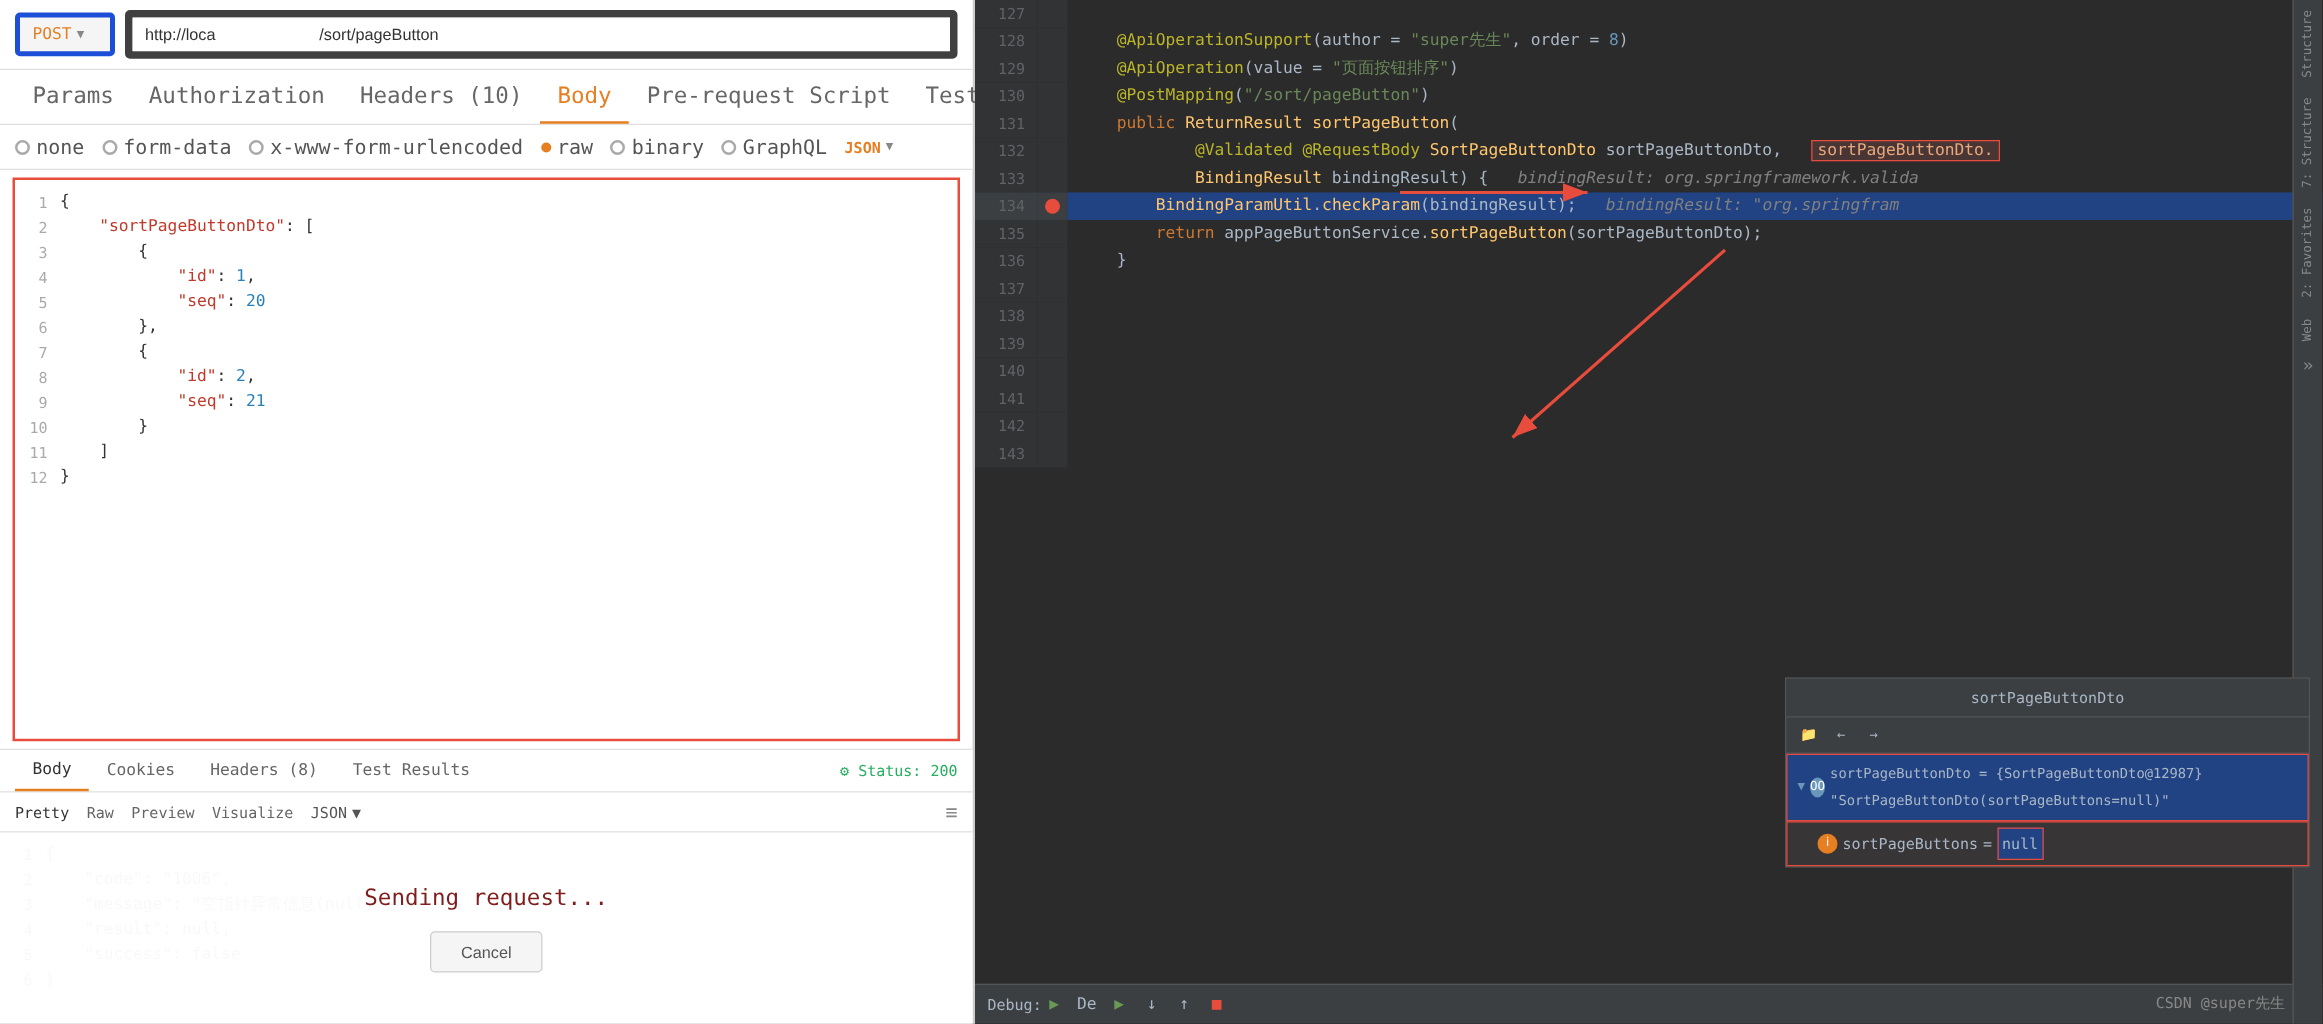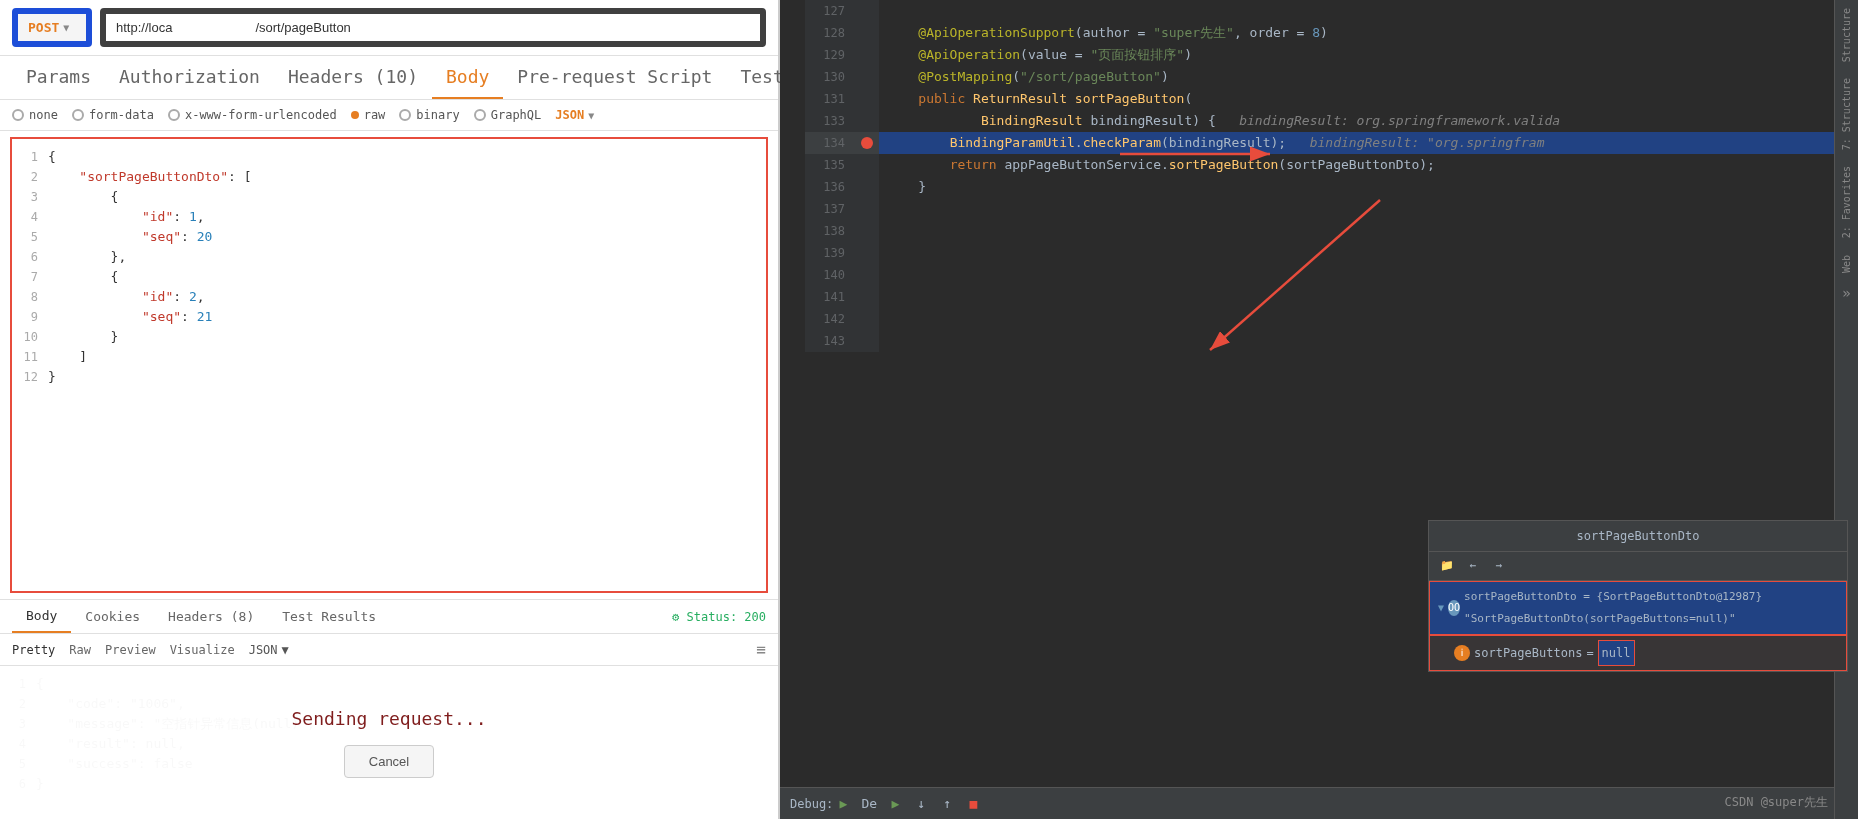--- a/index.html
+++ b/index.html
@@ -23,25 +23,25 @@
       background: #fff;
       border-bottom: 1px solid #e0e0e0;
       gap: 8px;
     }
 
     .method-dropdown {
       display: flex;
       align-items: center;
       gap: 4px;
       background: #f5f5f5;
-      border: 6px solid #1d4ed8;
+      border: 4px solid #1d4ed8;
       border-radius: 4px;
       padding: 6px 10px;
       font-size: 13px;
-      font-weight: bold;
+      font-weight: normal;
       color: #e67e22;
       cursor: pointer;
       min-width: 80px;
     }
 
     .chevron { font-size: 10px; color: #888; }
 
     .url-bar {
       flex: 1;
       display: flex;
@@ -94,21 +94,21 @@
       gap: 14px;
       background: #fff;
       border-bottom: 1px solid #e0e0e0;
       flex-wrap: wrap;
     }
 
     .radio-option {
       display: flex;
       align-items: center;
       gap: 5px;
-      font-size: 12px;
+      font-size: 16px;
       color: #555;
       cursor: pointer;
     }
 
     .radio-circle {
       width: 12px;
       height: 12px;
       border-radius: 50%;
       border: 2px solid #aaa;
       background: #fff;
@@ -272,21 +272,20 @@
       background: #2b2b2b;
       display: flex;
       flex-direction: column;
       position: relative;
     }
 
     .ide-code-area {
       flex: 1;
       overflow: hidden;
       position: relative;
-      padding-left: 25px;
     }
 
     .ide-line {
       display: flex;
       align-items: stretch;
       font-size: 13px;
       line-height: 22px;
       position: relative;
     }
 
@@ -672,20 +671,25 @@
       <div class="ide-gutter"></div>
       <div class="ide-line-content">    <span class="ide-annotation">@PostMapping</span>(<span class="ide-string">"/sort/pageButton"</span>)</div>
     </div>
 
     <div class="ide-line">
       <div class="ide-line-num-col">131</div>
       <div class="ide-gutter"></div>
       <div class="ide-line-content">    <span class="ide-keyword">public</span> <span class="ide-class">ReturnResult</span> <span class="ide-method">sortPageButton</span>(</div>
     </div>
 
+    <div class="ide-line" style="position:relative;">
+      <div class="ide-line-num-col">132</div>
+      <div class="ide-gutter"></div>
+      <div class="ide-line-content">            <span class="ide-annotation">@Validated</span> <span class="ide-annotation">@RequestBody</span> <span class="ide-class">SortPageButtonDto</span> sortPageButtonDto,   <span style="background:#4a3535; border:1px solid #e74c3c; padding:0 4px; color:#e8a87c;">sortPageButtonDto.</span></div>
+    </div>
 
     <div class="ide-line">
       <div class="ide-line-num-col">133</div>
       <div class="ide-gutter"></div>
       <div class="ide-line-content">            <span class="ide-class">BindingResult</span> bindingResult) {   <span class="ide-comment">bindingResult: org.springframework.valida</span></div>
     </div>
 
     <div class="ide-line" style="background: rgba(33,66,131,0.3);">
       <div class="ide-line-num-col" style="background:#3c3f41;">134</div>
       <div class="ide-gutter" style="background:#3c3f41;">

